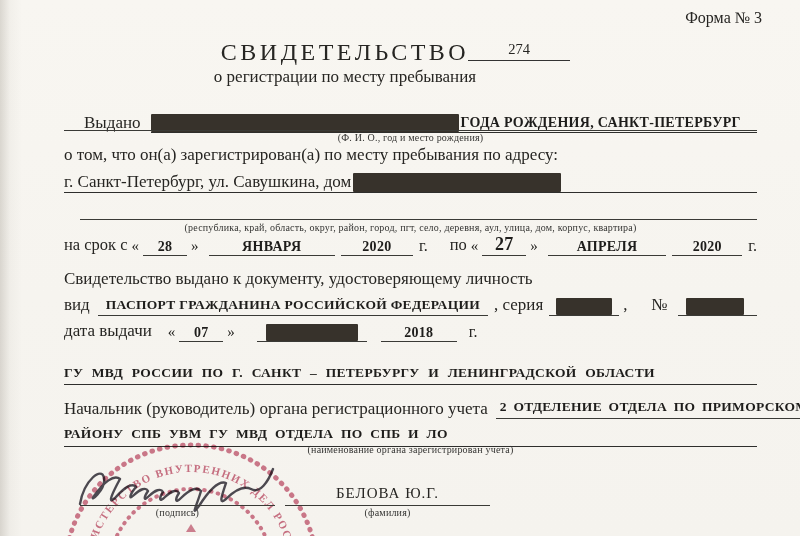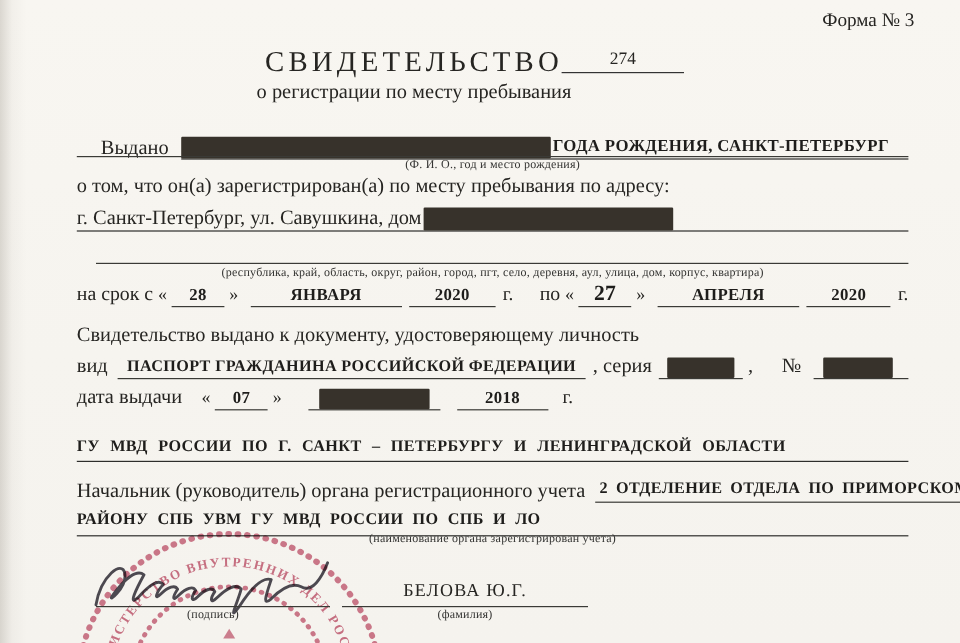--- a/index.html
+++ b/index.html
@@ -97,21 +97,21 @@
 
   <div class="abs" style="top:343px; left:64px; right:43px; border-bottom:1.3px solid #2e2e2c; padding-bottom:3px;margin-top:20px;">
     <span class="typed" style="word-spacing:5px;">ГУ МВД РОССИИ ПО Г. САНКТ – ПЕТЕРБУРГУ И ЛЕНИНГРАДСКОЙ ОБЛАСТИ</span>
   </div>
 
   <div class="abs frow" style="top:399px; left:64px; right:43px;">
     <span class="lbl" style="margin-right:8px;">Начальник (руководитель) органа регистрационного учета</span>
     <span class="field typed" style="flex:1; text-align:left; padding:0 2px 3px 4px; word-spacing:3px;">2 ОТДЕЛЕНИЕ ОТДЕЛА ПО ПРИМОРСКОМУ</span>
   </div>
   <div class="abs" style="top:424px; left:64px; right:43px; border-bottom:1.3px solid #2e2e2c; padding-bottom:4px;">
-    <span class="typed" style="word-spacing:4px;">РАЙОНУ СПБ УВМ ГУ МВД РОССИИ ПО СПБ И ЛО</span>
+    <span class="typed" style="word-spacing:4px;">РАЙОНУ СПБ УВМ ГУ МВД ОТДЕЛА ПО СПБ И ЛО</span>
   </div>
   <div class="abs caption" style="top:444px; left:64px; right:43px;">(наименование органа зарегистрирован учета)</div>
 
   <svg class="abs" style="left:56px; top:436px; width:270px; height:270px; mix-blend-mode:multiply; opacity:.92;" viewBox="0 0 270 270">
     <defs>
       <path id="ringPath" d="M36,135 A99,99 0 1 1 234,135 A99,99 0 1 1 36,135"></path>
       <path id="codePath" d="M85,182 A66,66 0 0 0 185,182"></path>
     </defs>
     <g fill="none" stroke="#c45872">
       <circle cx="135" cy="135" r="126" stroke-width="5" stroke-dasharray="0.6 7.2" stroke-linecap="round" opacity=".85"></circle>

